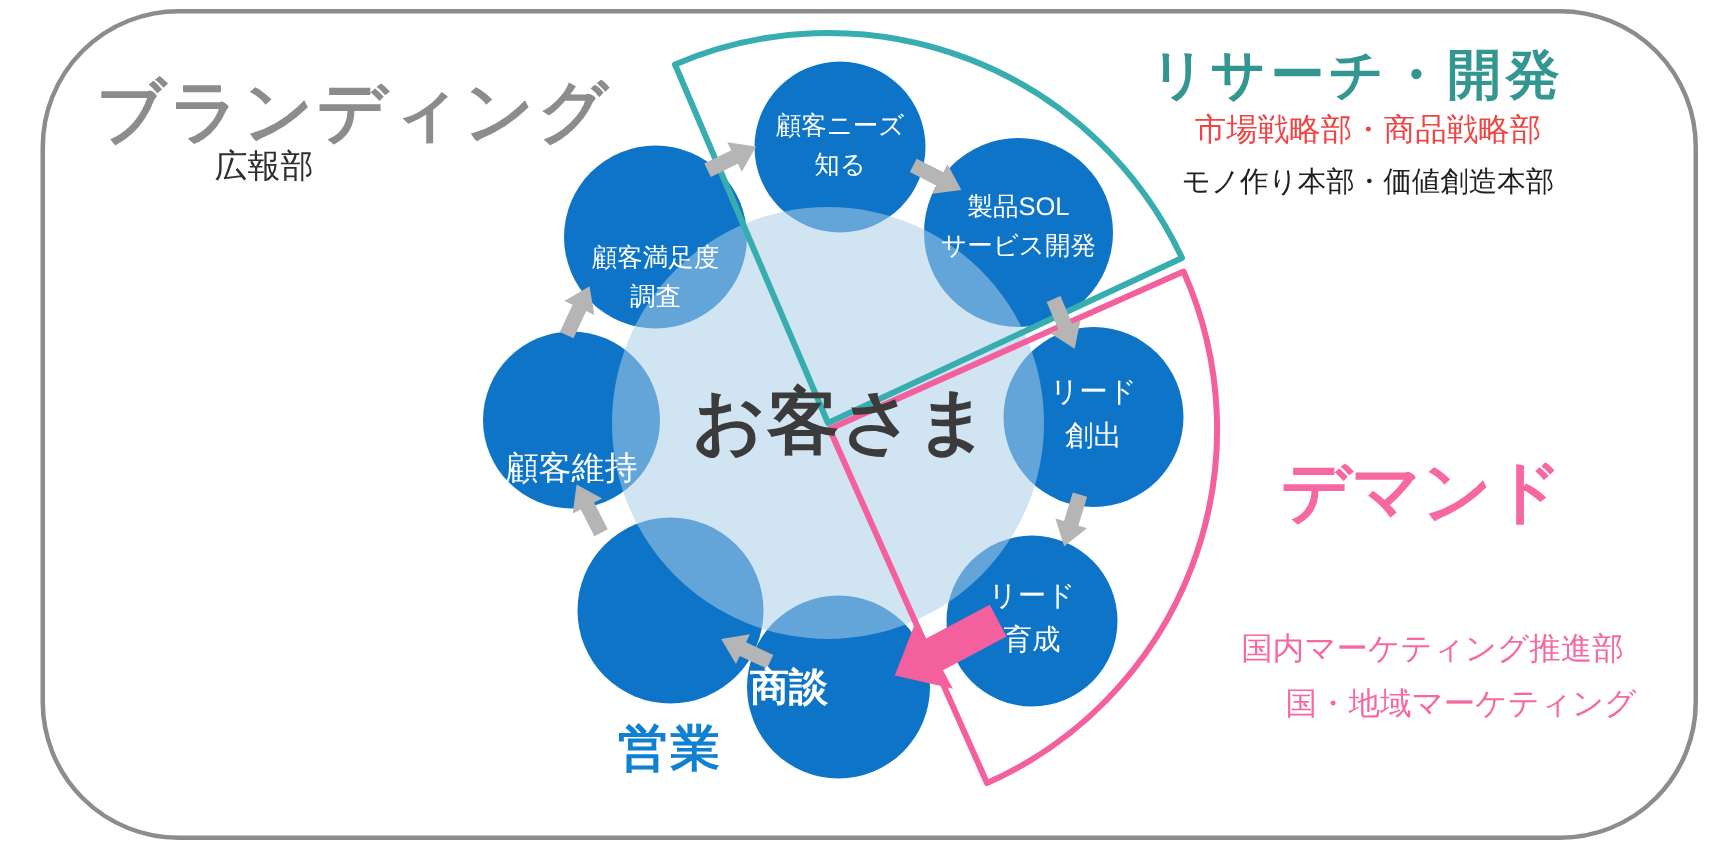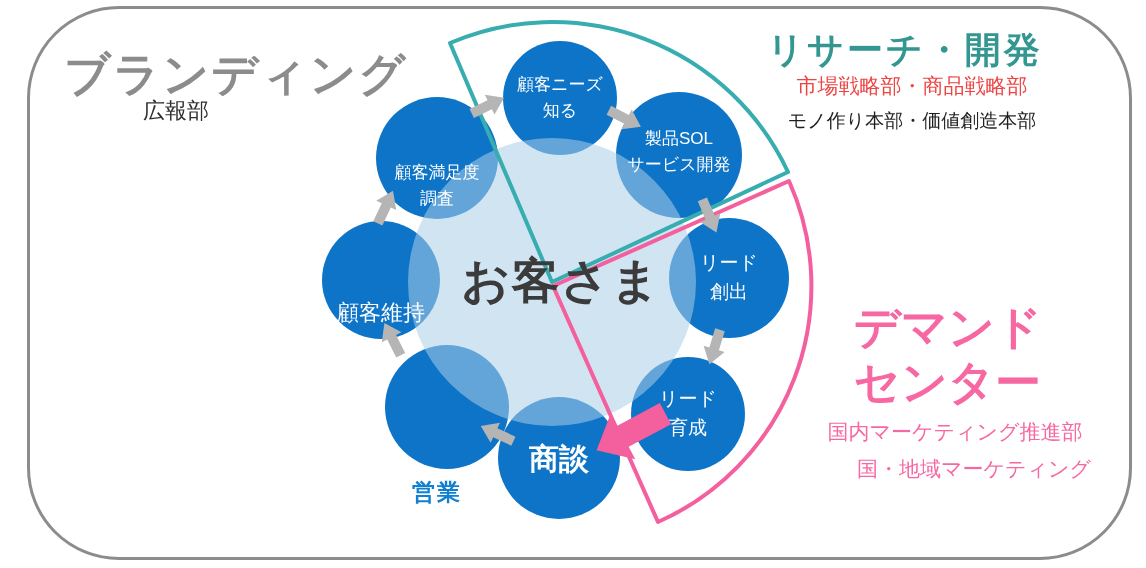--- a/index.html
+++ b/index.html
@@ -14,29 +14,29 @@
   .cc{transform:translate(-50%,-50%);text-align:center;}
   .branding-title{left:64px;top:44px;font-size:46px;font-weight:700;color:#8c8c8c;letter-spacing:2px;}
   .branding-dept{left:176px;top:96px;font-size:22px;color:#2f2f2f;}
   .research-title{left:905px;top:26px;font-size:36px;font-weight:700;color:#339690;letter-spacing:3px;}
   .research-dept1{left:912px;top:72px;font-size:21px;color:#ef4444;}
   .research-dept2{left:912px;top:108px;font-size:19px;color:#1f1f1f;}
   .demand-title{left:948px;top:300px;font-size:46px;font-weight:700;color:#f768a2;
                 line-height:1.2;}
   .demand-dept1{left:955px;top:418px;font-size:21px;color:#f768a2;}
   .demand-dept2{left:955px;top:455px;font-size:21px;color:#f768a2;margin-left:19px;}
-  .sales-label{left:412px;top:477px;font-size:23px;font-weight:700;color:#1081d2;letter-spacing:2px;}
+  .sales-label{left:412px;top:477px;font-size:33px;font-weight:700;color:#1081d2;letter-spacing:2px;}
   .customer-label{left:561px;top:281px;font-size:48px;font-weight:700;color:#3b3b3b;letter-spacing:1px;}
   .node-label{position:absolute;transform:translate(-50%,-50%);text-align:center;
               color:#ffffff;line-height:1.5;}
   .n1{left:560px;top:97px;font-size:17px;}
   .n2{left:679px;top:151px;font-size:17px;}
   .n3{left:729px;top:277px;font-size:19px;}
   .n4{left:688px;top:413px;font-size:19px;}
-  .n5{left:559px;top:458px;font-size:30px;font-weight:700;}
+  .n5{left:526px;top:458px;font-size:26px;font-weight:700;}
   .n6{left:447px;top:401px;line-height:1.25;}
   .n6 .small{font-size:21px;font-weight:700;}
   .n6 .big{font-size:31px;font-weight:700;letter-spacing:1px;}
   .n7{left:381px;top:280px;font-size:22px;margin-top:32px;}
   .n8{left:437px;top:157px;font-size:17px;margin-top:28px;}
 </style>
 </head>
 <body>
 
 <div class="stage">
@@ -80,21 +80,20 @@
 
   <div class="lbl branding-title">ブランディング</div>
   <div class="lbl cx branding-dept">広報部</div>
 
   <div class="lbl cx research-title">リサーチ・開発</div>
   <div class="lbl cx research-dept1">市場戦略部・商品戦略部</div>
   <div class="lbl cx research-dept2">モノ作り本部・価値創造本部</div>
 
   <div class="lbl cx demand-title">
     <div>デマンド</div>
-    <div>センター</div>
   </div>
   <div class="lbl cx demand-dept1">国内マーケティング推進部</div>
   <div class="lbl cx demand-dept2">国・地域マーケティング</div>
 
   <div class="lbl sales-label">営業</div>
 
   <div class="lbl cc customer-label">お客さま</div>
 
   <div class="node-label n1">
     <div>顧客ニーズ</div>

